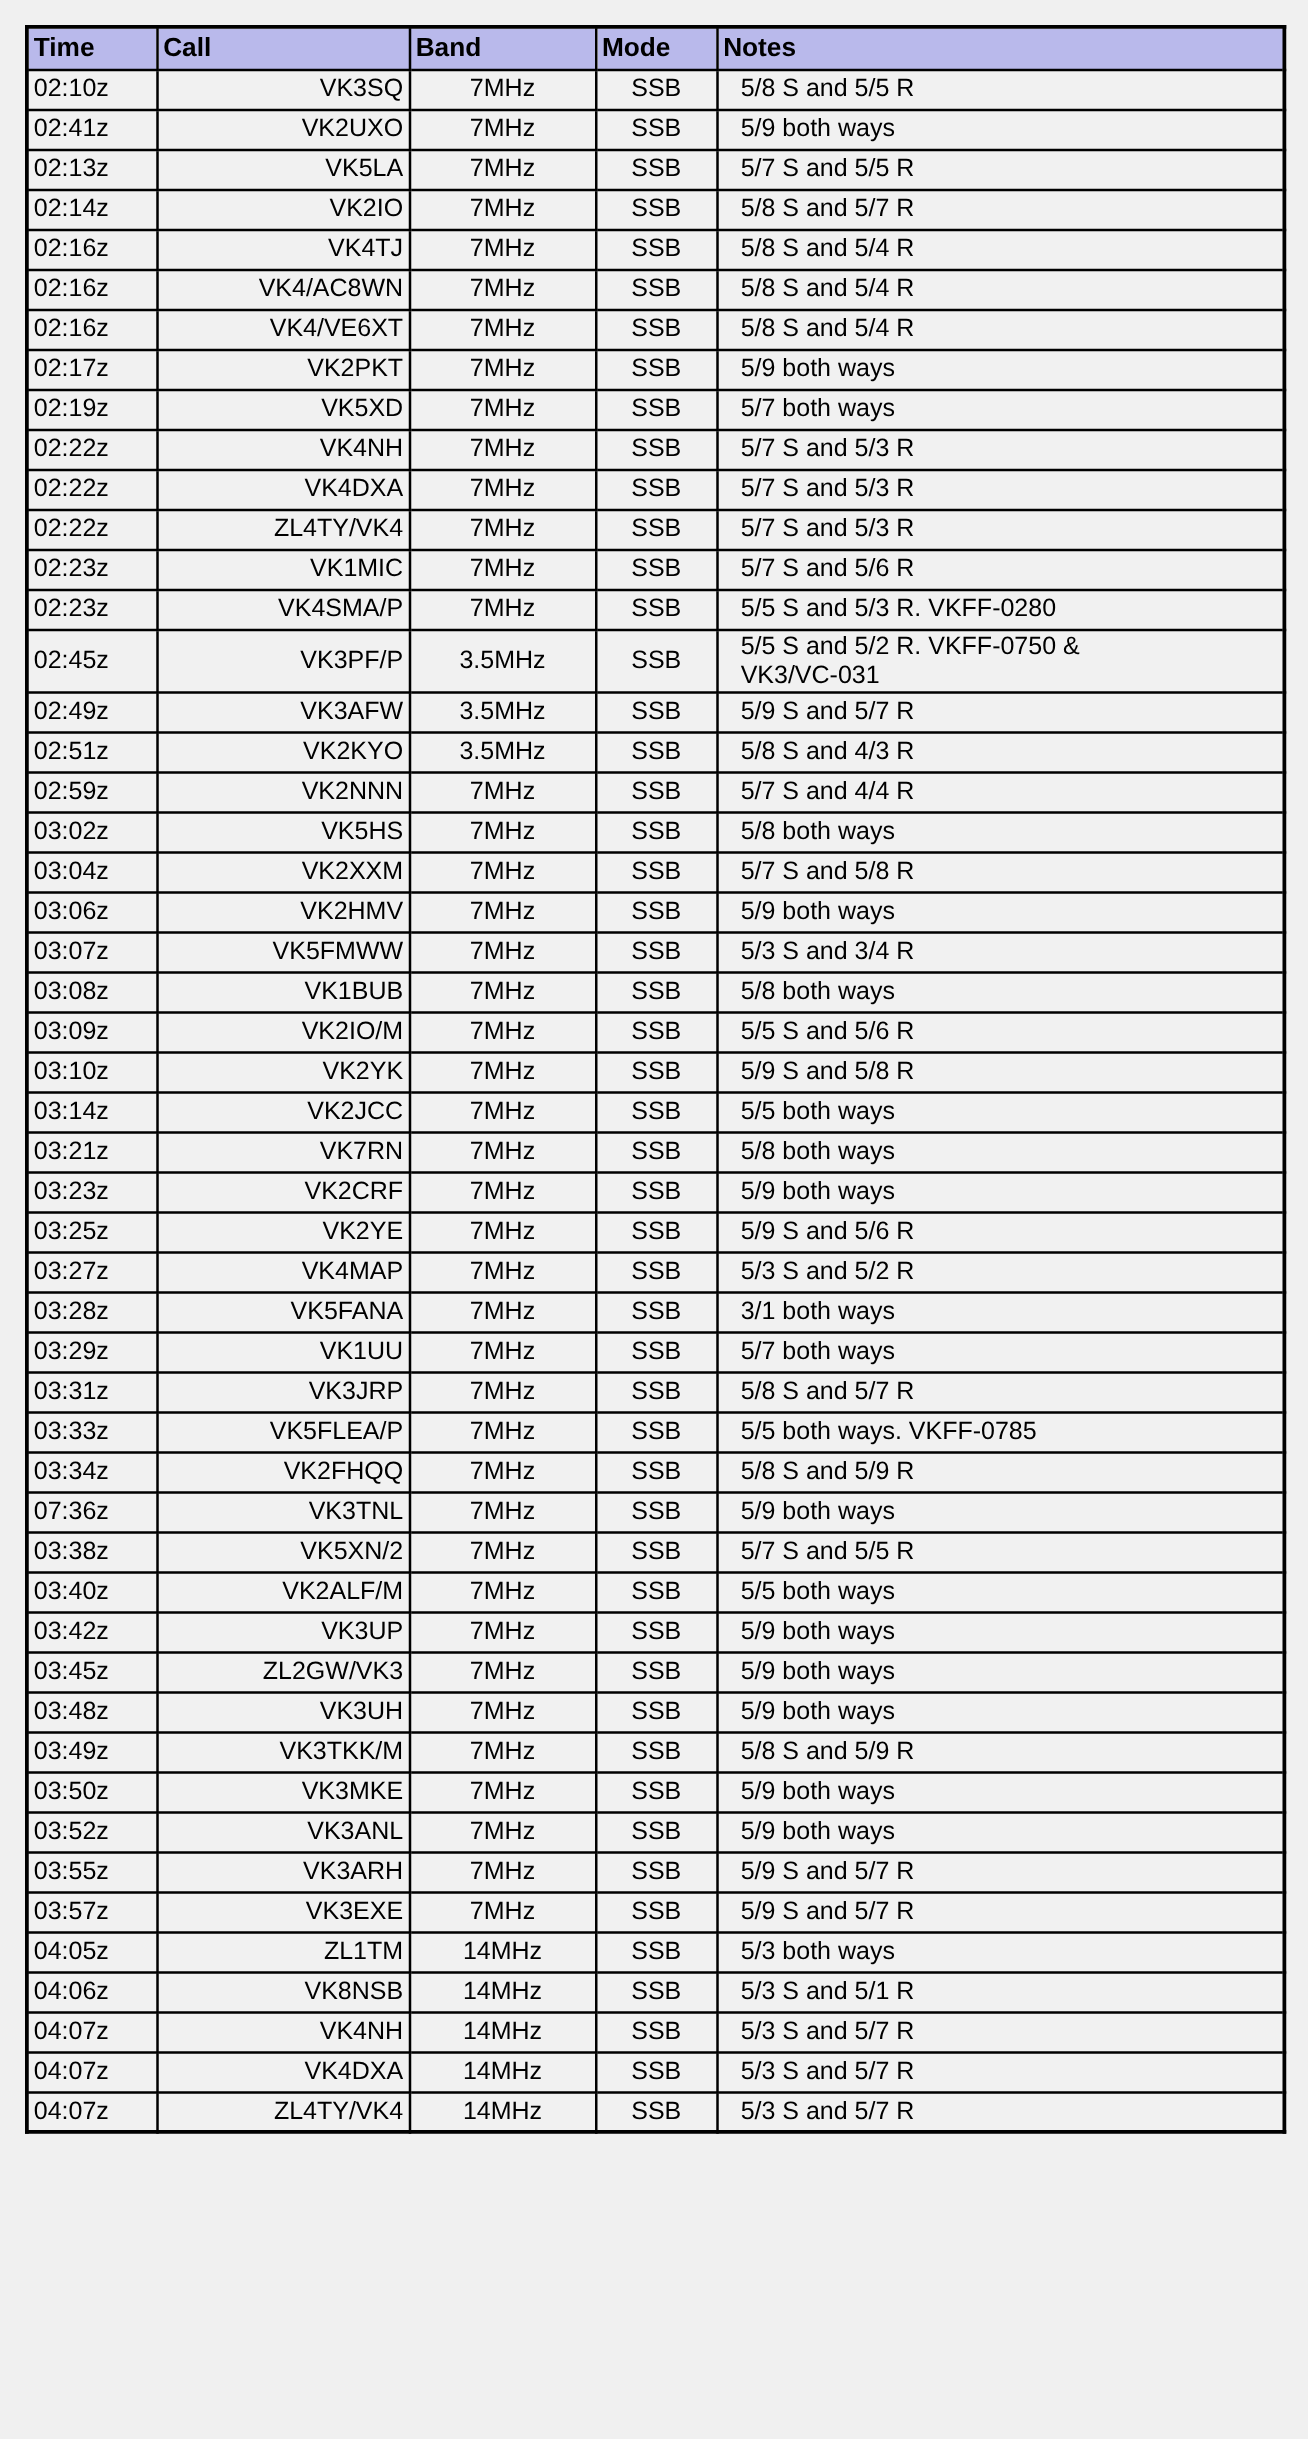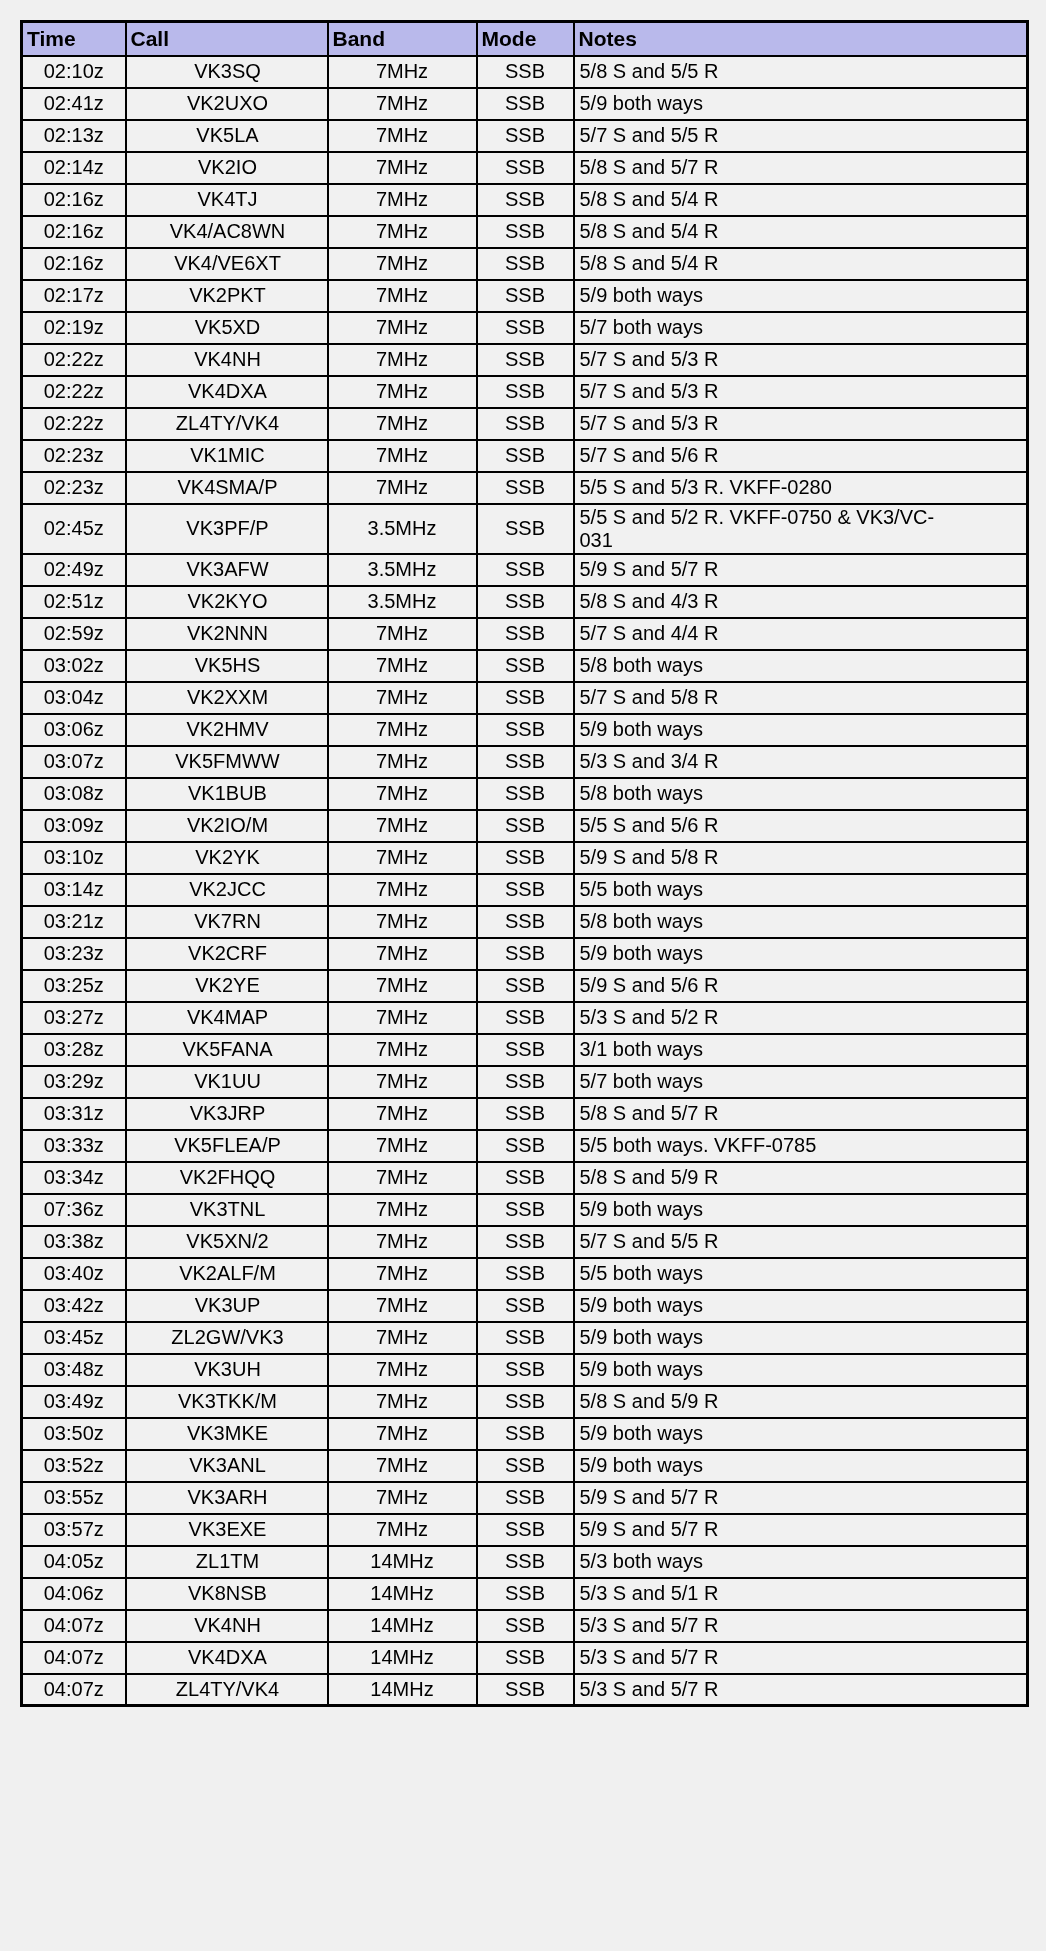--- a/index.html
+++ b/index.html
@@ -44,25 +44,25 @@
     padding: 1px 4px;
   }
   td {
     background: var(--cell-bg);
     font-size: 20px;
     height: 32px;
     padding: 1px 4px;
     vertical-align: middle;
     word-wrap: break-word;
   }
-  td.col-time { text-align: center; }
-  td.col-call { text-align: center; padding-left: 6px; }
+  td.col-time { }
+  td.col-call { text-align: right; padding-left: 6px; }
   td.col-band { text-align: center; }
   td.col-mode { text-align: center; margin-left: 24px; }
-  td.col-notes { text-align: left; padding-left: 5px; padding-right: 80px; }
+  td.col-notes { text-align: left; padding-left: 18px; padding-right: 80px; }
 </style>
 </head>
 <body>
 
 <table class="log-table">
   <colgroup>
     <col style="width:104px">
     <col style="width:202px">
     <col style="width:149px">
     <col style="width:97px">

